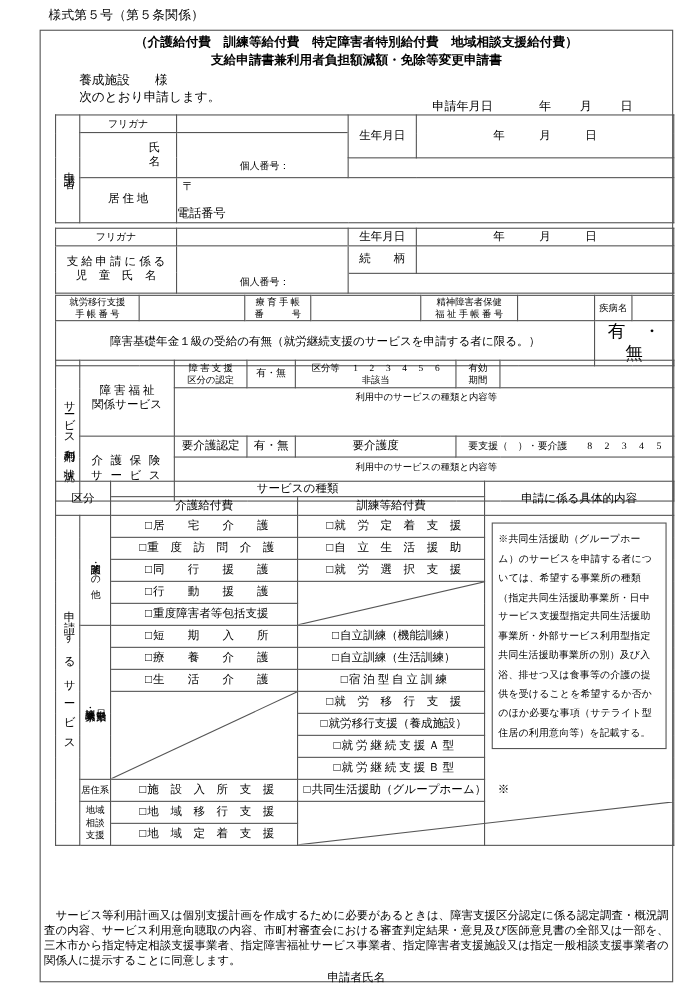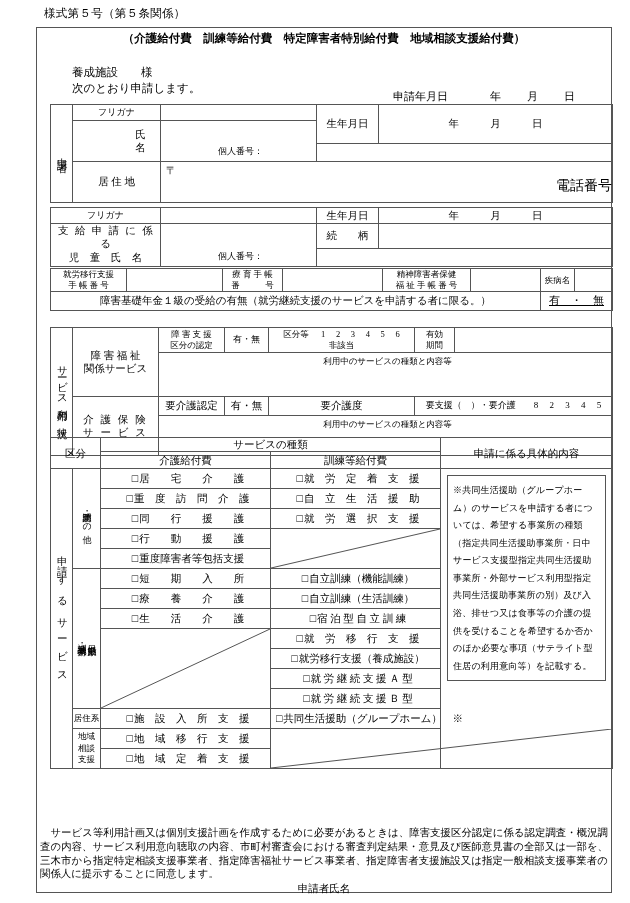--- a/index.html
+++ b/index.html
@@ -186,20 +186,21 @@
 </head>
 <body>
 
 <div class="page">
 
   <div class="form-no">様式第５号（第５条関係）</div>
 
   <div class="outer-frame"></div>
 
   <div class="title-1">（介護給付費　訓練等給付費　特定障害者特別給付費　地域相談支援給付費）</div>
+  <div class="title-2">支給申請書兼利用者負担額減額・免除等変更申請書</div>
   <div class="addressee">養成施設　　様</div>
   <div class="intro">次のとおり申請します。</div>
 
   <div class="apply-date">
     <span>申請年月日</span><span class="sp1"></span><span>年</span><span class="sp2"></span><span>月</span><span class="sp3"></span><span>日</span>
   </div>
 
   <table class="grid" style="left:50px; top:104px; width:562px;">
     <colgroup>
       <col style="width:22px">
@@ -234,21 +235,21 @@
         <td class="tl pad-l small" style="height:18px; border-top:0;">
           <span>個人番号：</span>
         </td>
         <td colspan="2" style="border-top:0;"></td>
       </tr>
 
       <tr>
         <td style="height:40px;">居 住 地</td>
         <td colspan="3" class="tl" style="position:relative;">
           <div style="position:absolute; left:5px; top:2px; font-size:10.5px;">〒</div>
-          <div style="position:absolute; left:0; right:0; bottom:8px; text-align:right; font-size:14px;">電話番号</div>
+          <div style="position:absolute; left:0; right:0; bottom:0; text-align:left; font-size:11px;">電話番号</div>
         </td>
       </tr>
     </tbody>
   </table>
 
   <table class="grid" style="left:50px; top:207px; width:562px;">
     <colgroup>
       <col style="width:110px">
       <col style="width:156px">
       <col style="width:62px">
@@ -261,21 +262,21 @@
         <td>生年月日</td>
         <td>
           <span>年</span>
           <span style="display:inline-block;width:26px"></span>
           <span>月</span>
           <span style="display:inline-block;width:26px"></span>
           <span>日</span>
         </td>
       </tr>
       <tr>
-        <td rowspan="2" style="height:42px;font-family:Liberation Mono, monospace;">
+        <td rowspan="2" style="height:42px;">
           <div>支 給 申 請 に 係 る</div>
           <div>児　童　氏　名</div>
         </td>
         <td style="height:24px; border-bottom:0;"></td>
         <td>続　　柄</td>
         <td></td>
       </tr>
       <tr>
         <td class="tl pad-l small" style="height:18px; border-top:0;">
           <span>個人番号：</span>
@@ -311,21 +312,21 @@
         <td class="tiny">
           <div>精神障害者保健</div>
           <div>福 祉 手 帳 番 号</div>
         </td>
         <td></td>
         <td class="tiny">疾病名</td>
         <td></td>
       </tr>
       <tr>
         <td colspan="6" style="height:18px; font-size:10.5px;">障害基礎年金１級の受給の有無（就労継続支援のサービスを申請する者に限る。）</td>
-        <td colspan="2" style="font-size:11px;text-decoration:underline;">有　・　無</td>
+        <td colspan="2" style="font-size:16px;">有　・　無</td>
       </tr>
     </tbody>
   </table>
 
   <table class="grid" style="left:50px; top:327px; width:562px;">
     <colgroup>
       <col style="width:22px">
       <col style="width:86px">
       <col style="width:66px">
       <col style="width:44px">

